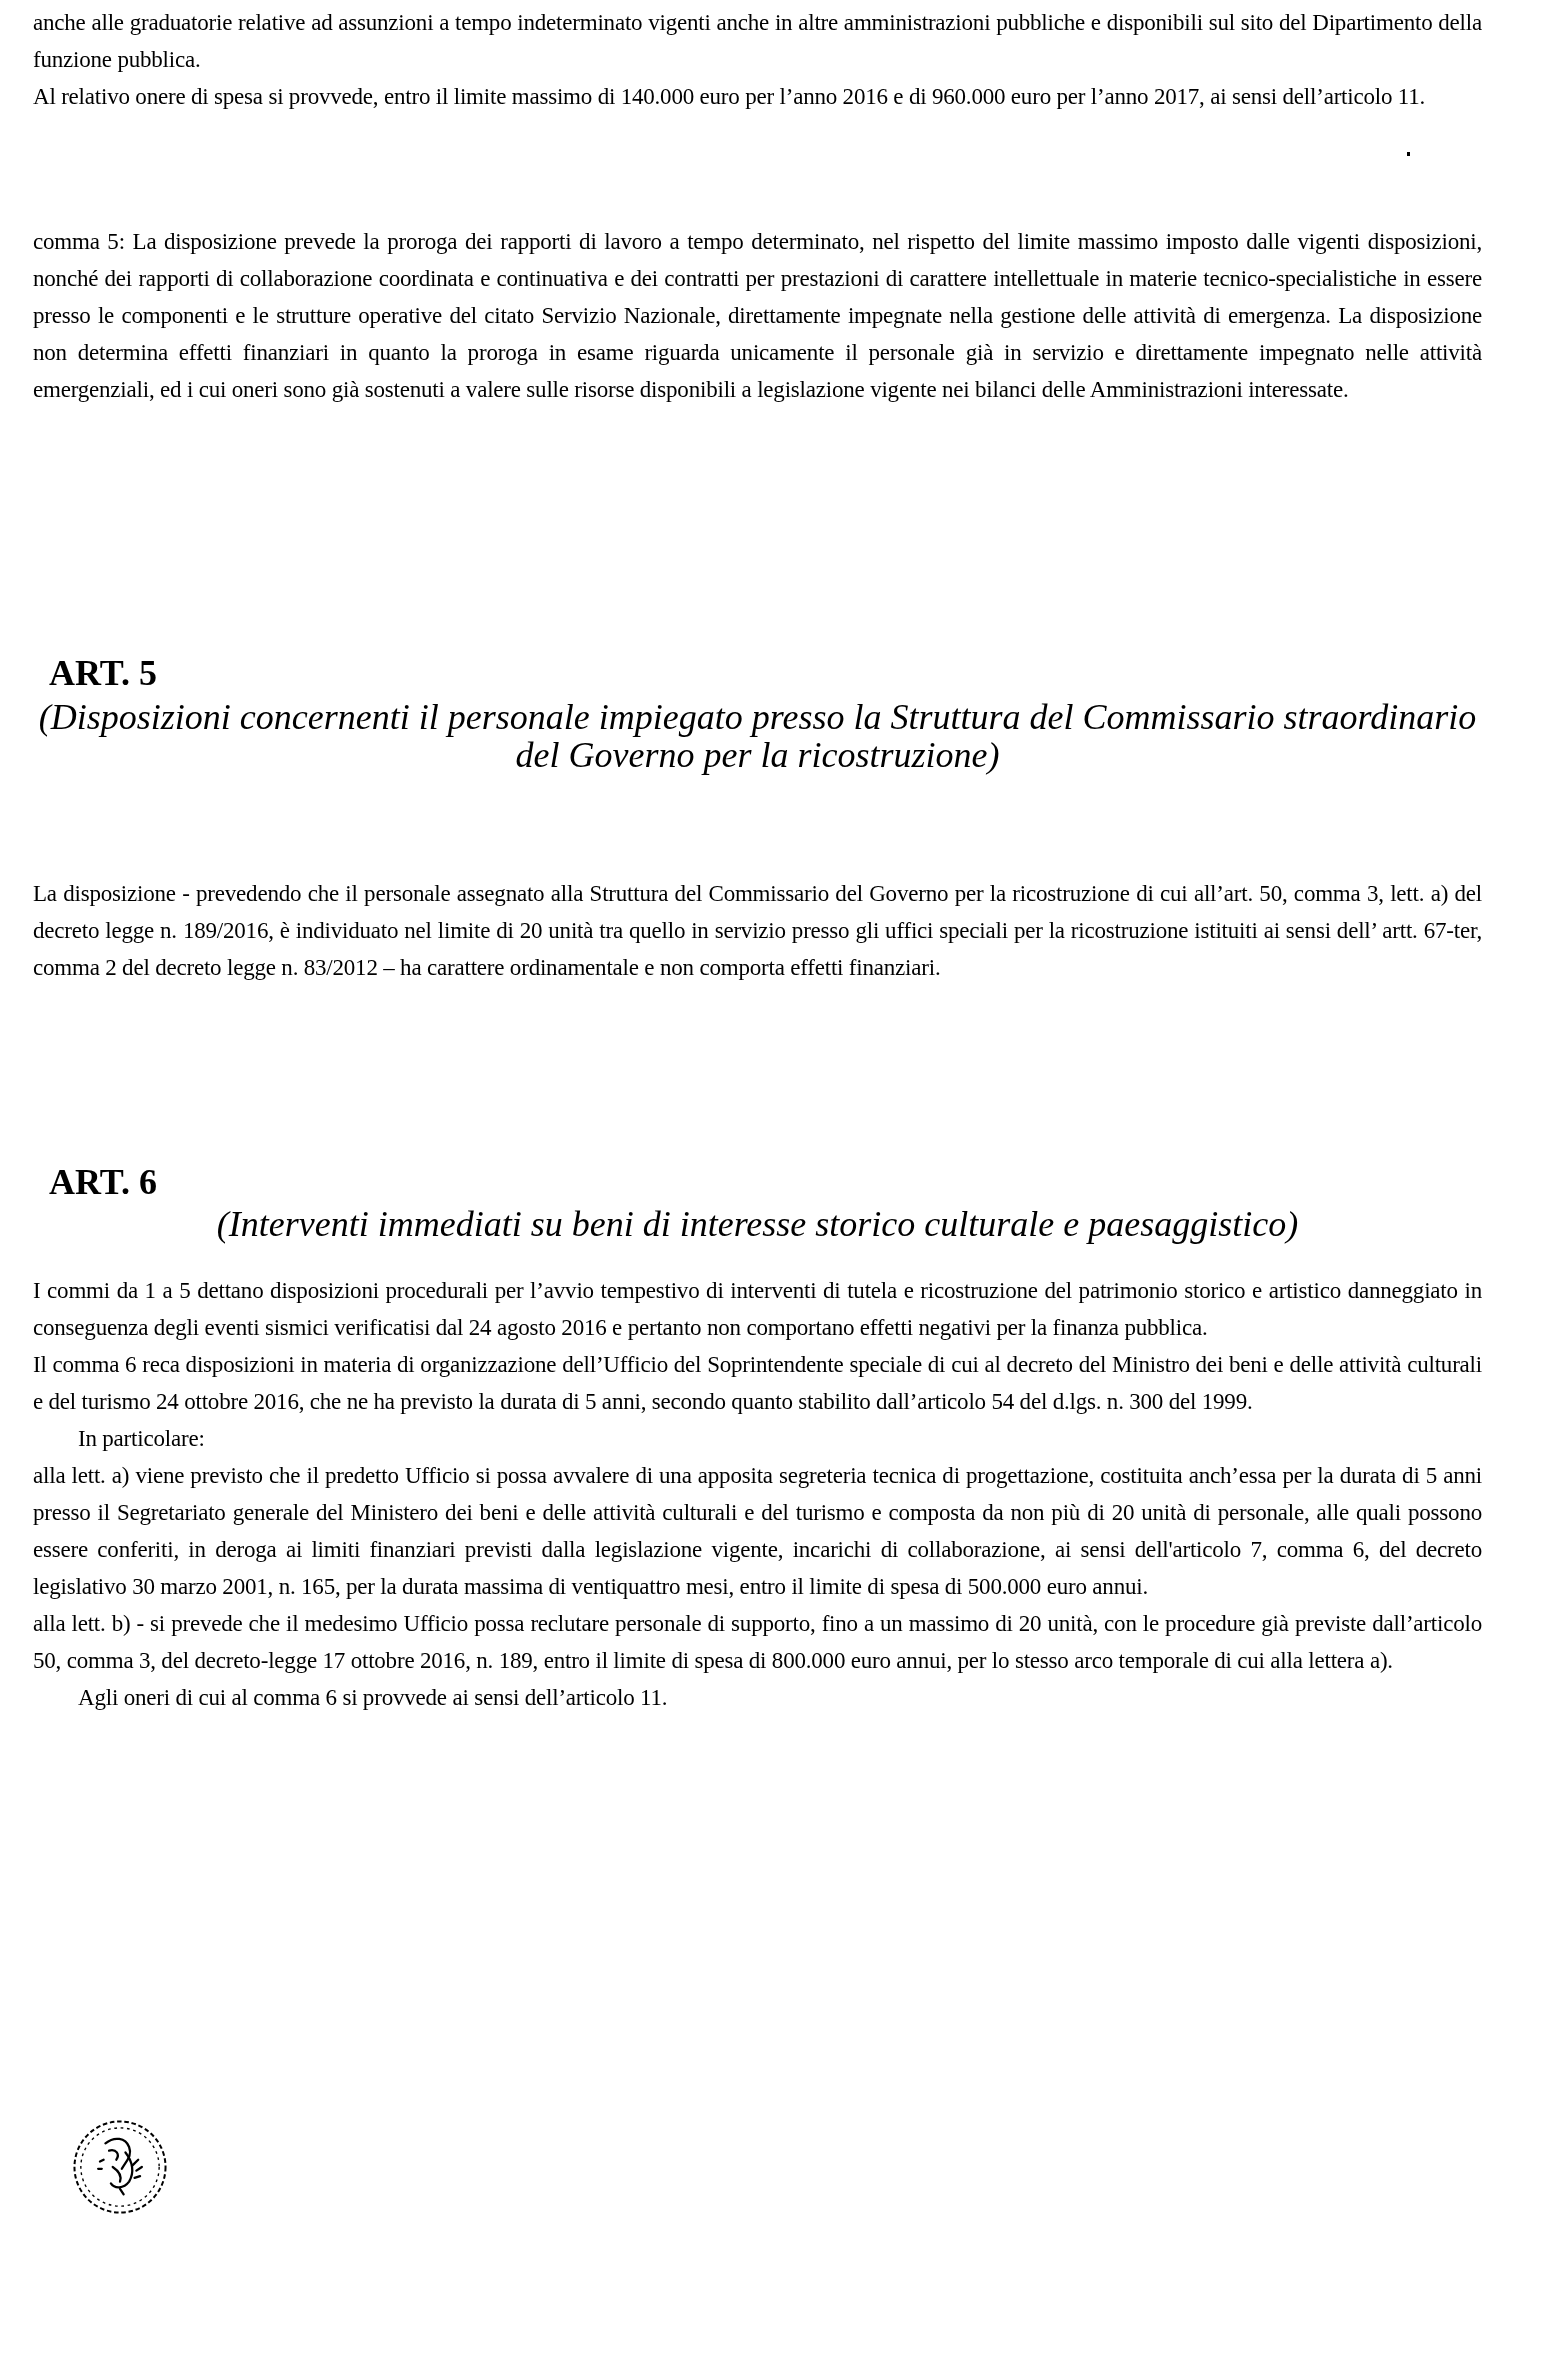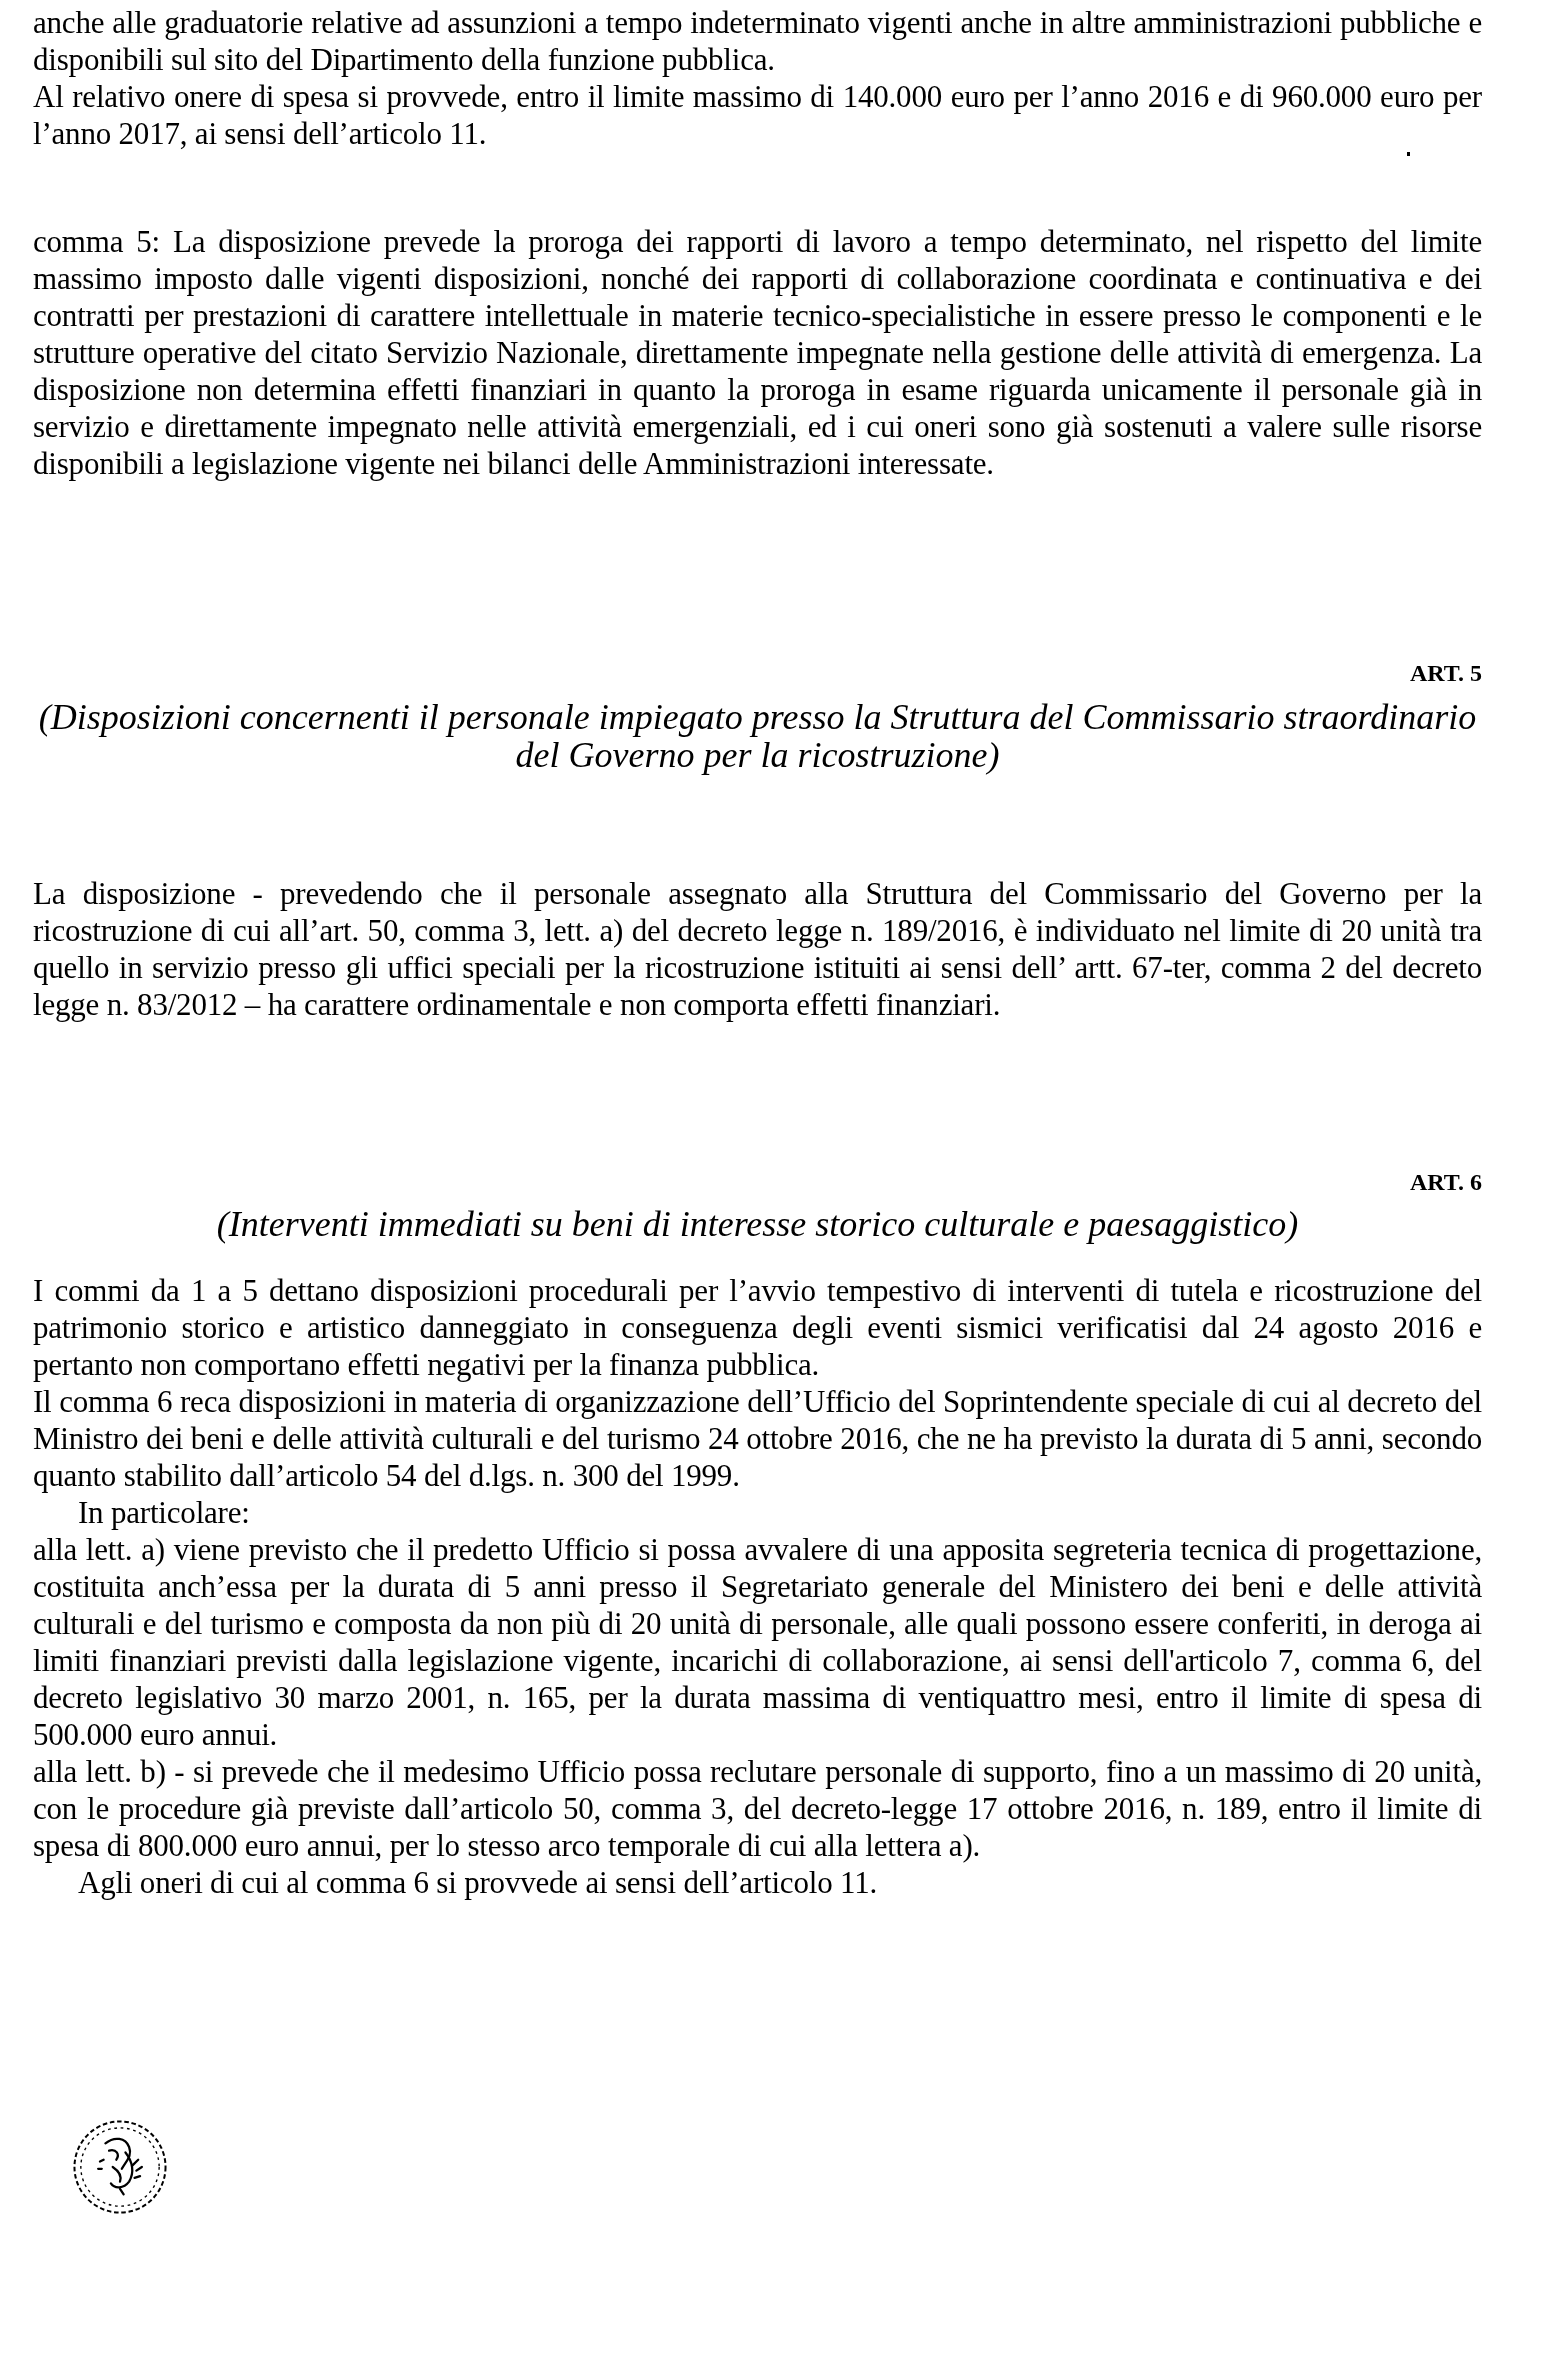--- a/index.html
+++ b/index.html
@@ -3,29 +3,29 @@
 <meta charset="utf-8">
 <style>
   html, body { margin: 0; padding: 0; background: #ffffff; }
   body {
     width: 1545px; height: 2377px; position: relative; overflow: hidden;
     font-family: "Liberation Serif", "DejaVu Serif", serif;
     color: #000000;
   }
   .page { position: absolute; left: 33px; top: 0; width: 1449px; }
   .p {
-    font-size: 31px; line-height: 37px; text-align: justify;
+    font-size: 23px; line-height: 37px; text-align: justify;
     margin: 0; letter-spacing: -0.2px;
   }
   .p b { font-weight: normal; }
   .nojust { text-align: left; margin-left: 45px; }
   .block { position: absolute; left: 0; width: 1449px; }
   .art-title {
-    position: absolute; left: 0; width: 1449px; text-align: right;
-    font-weight: bold; font-size: 24px; line-height: 37px;
+    position: absolute; left: 16px; width: 1449px; text-align: left;
+    font-weight: bold; font-size: 36px; line-height: 37px;
   }
   .art-sub {
     position: absolute; left: 0; width: 1449px; text-align: center;
     font-style: italic; font-size: 36px; line-height: 37px;
   }
   .seal {
     position: absolute; left: 69px; top: 2116px; width: 102px; height: 102px;
   }
   .dot { position: absolute; width: 2.7px; height: 3.7px; background: #000; }
 </style>

